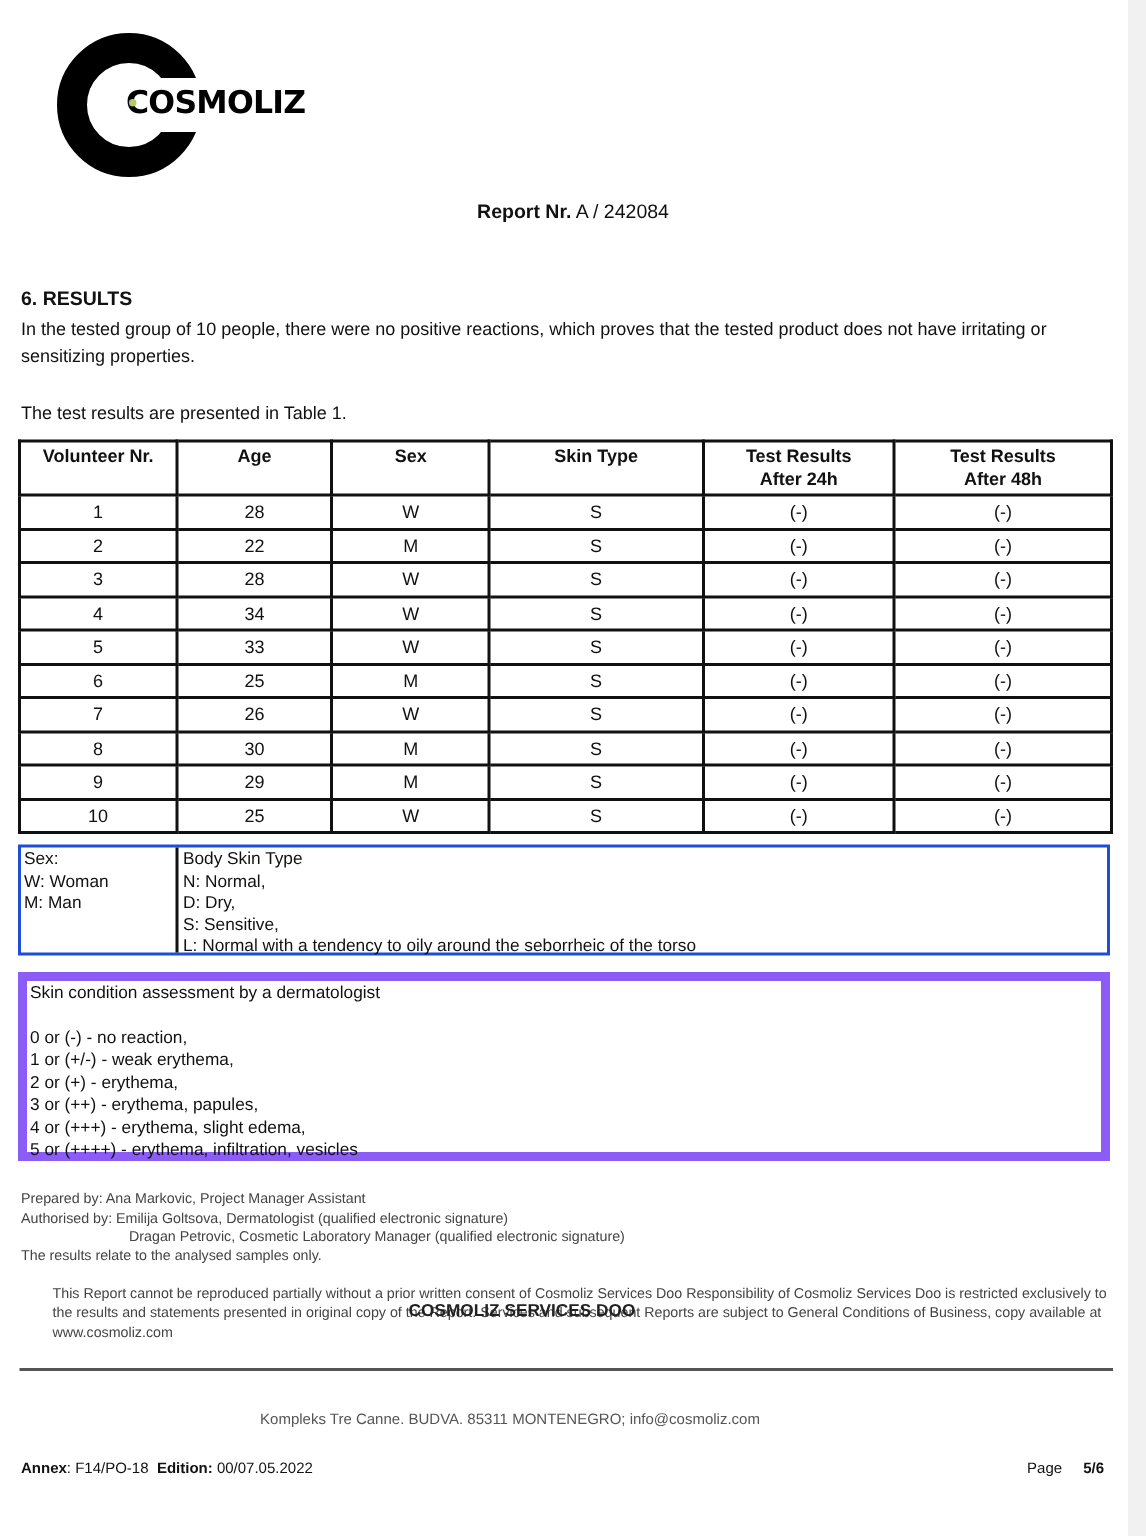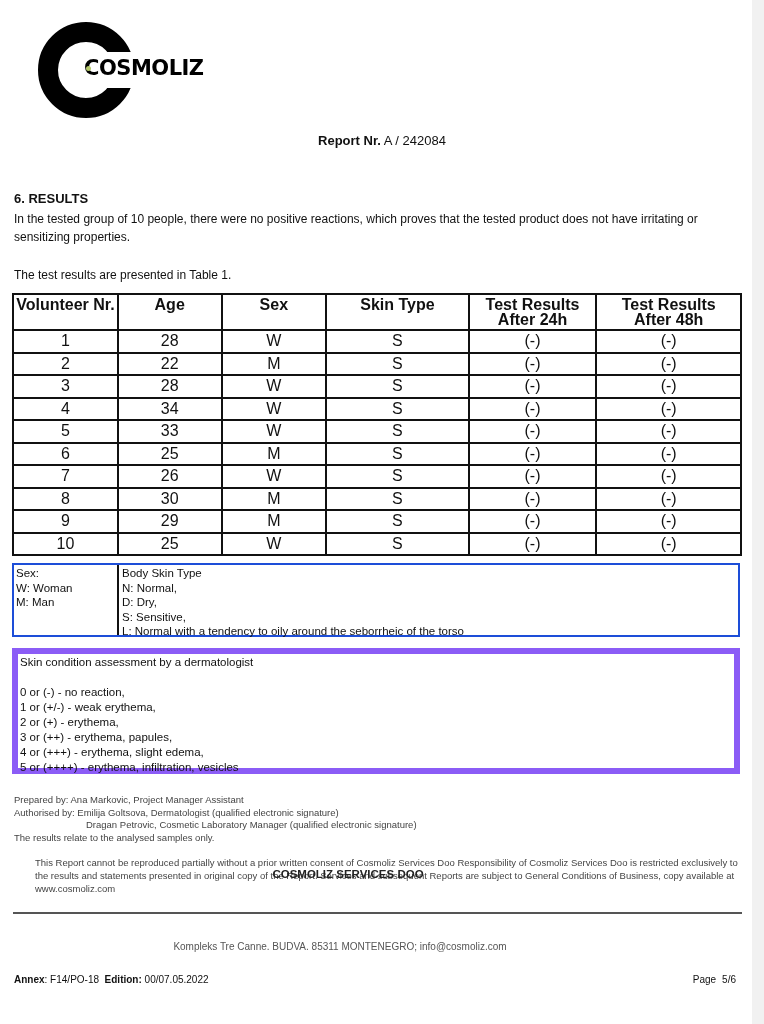--- a/index.html
+++ b/index.html
@@ -29,21 +29,21 @@
   .report-nr b { font-weight: bold; }
   .section-title {
     position: absolute; top: 191px; left: 14px; font-family: "Liberation Sans", sans-serif;
     font-weight: bold; font-size: 13px;
   }
   .para { position: absolute; left: 14px; width: 720px; font-family: "Liberation Sans", sans-serif; font-size: 12px; line-height: 18px; color: #111; }
   .p1 { top: 210px; }
   .p2 { top: 266px; }
   table.results {
     position: absolute; top: 293px; left: 12px; width: 730px; border-collapse: collapse;
-    font-family: "Liberation Sans", sans-serif; font-size: 16px;
+    font-family: "Liberation Sans", sans-serif; font-size: 12px;
   }
   table.results th, table.results td { border: 2px solid #111; text-align: center; padding: 0; }
   table.results th { font-weight: bold; height: 32px; vertical-align: top; padding-top: 2px; line-height: 15px; }
   table.results td { height: 20.5px; line-height: 20px; }
   .legend1 {
     position: absolute; top: 563px; left: 12px; width: 728px; height: 74px; border: 2px solid #1d4ed8;
     font-family: "Liberation Sans", sans-serif; font-size: 11.5px; line-height: 14.5px; box-sizing: border-box;
   }
   .legend1 .left { position: absolute; left: 2px; top: 1px; width: 100px; }
   .legend1 .divider { position: absolute; left: 103px; top: 0; width: 2px; height: 100%; background: #111; }
@@ -71,21 +71,21 @@
     position: absolute; top: 941px; left: 0; width: 680px; text-align: center;
     font-family: "Liberation Sans", sans-serif; font-size: 10px; color: #555;
   }
   .annex {
     position: absolute; top: 974px; left: 14px; font-family: "Liberation Sans", sans-serif; font-size: 10px; color: #111;
   }
   .annex b { font-weight: bold; }
   .page {
     position: absolute; top: 974px; right: 28px; font-family: "Liberation Sans", sans-serif; font-size: 10px; color: #111;
   }
-  .page b { font-weight: normal; margin-left: 6px; }
+  .page b { font-weight: bold; margin-left: 14px; }
 </style>
 </head>
 <body>
 
 <div class="right-strip"></div>
 
 <div class="logo">
   <div class="logo-c"></div>
   <div class="logo-c-gap"></div>
   <div class="logo-text">

